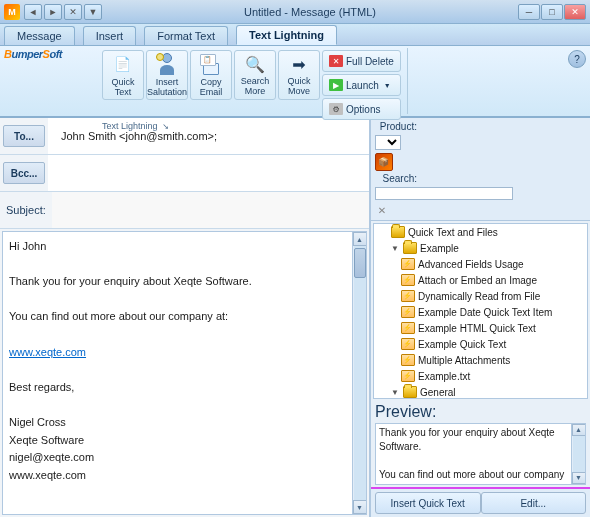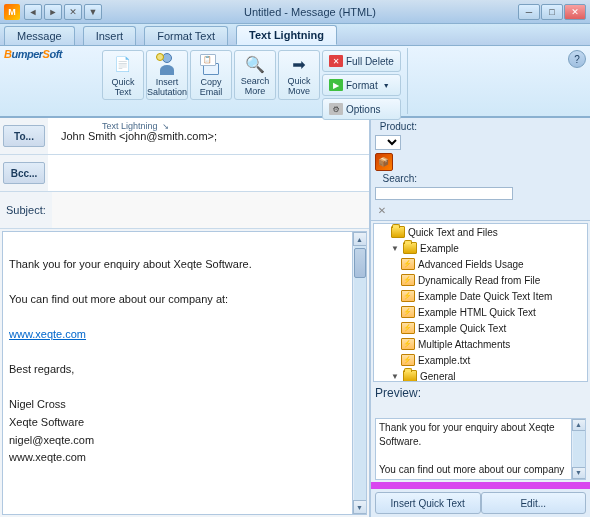--- a/index.html
+++ b/index.html
@@ -462,23 +462,23 @@
       font-size: 10px;
       color: #1a1a1a;
     }
     .tree-indent { width: 12px; }
 
     
     .preview-section {
       padding: 2px 4px;
     }
     .preview-label {
-      font-size: 12px;
-      color: #1a3a5c;
-      margin-bottom: 18px;
+      font-size: 16px;
+      color: #1a3a5c;
+      margin-bottom: 2px;
     }
     .preview-box {
       background: white;
       border: 1px solid #b0c8e0;
       height: 62px;
       overflow: hidden;
       position: relative;
       font-size: 10px;
       color: #1a1a1a;
       padding: 2px 16px 2px 3px;
@@ -513,21 +513,21 @@
       width: 12px;
       background: #d0e4f4;
     }
 
     
     .bottom-buttons {
       display: flex;
       gap: 0;
       padding: 3px 4px;
       background: #e0ecf8;
-      border-top: 7px solid #d946ef;
+      border-top: 2px solid #d946ef;
     }
     .bottom-btn {
       flex: 1;
       height: 22px;
       background: linear-gradient(to bottom, #e8f4ff, #d0e4f8);
       border: 1px solid #a0b8d0;
       border-radius: 3px;
       font-size: 10px;
       color: #1a3a5c;
       cursor: pointer;
@@ -623,21 +623,21 @@
         <span style="font-size:9px;text-align:center;">Quick<br>Move</span>
       </div>
 
       <div class="tl-side-col">
         <div class="ribbon-side-btn">
           <div style="width:14px;height:12px;background:#e04040;border-radius:1px;display:flex;align-items:center;justify-content:center;color:white;font-size:8px;">✕</div>
           <span>Full Delete</span>
         </div>
         <div class="ribbon-side-btn">
           <div style="width:14px;height:12px;background:#40c040;border-radius:1px;display:flex;align-items:center;justify-content:center;color:white;font-size:8px;">▶</div>
-          <span>Format</span>
+          <span>Launch</span>
           <span class="dropdown-arrow">▼</span>
         </div>
         <div class="ribbon-side-btn">
           <div style="width:14px;height:12px;background:#c0c0c0;border-radius:1px;display:flex;align-items:center;justify-content:center;color:#444;font-size:8px;">⚙</div>
           <span>Options</span>
         </div>
       </div>
     </div>
     <div class="ribbon-group-label" style="display:flex;align-items:center;gap:2px;">
       <span>Text Lightning</span>
@@ -659,20 +659,21 @@
       <div class="field-btn">Bcc...</div>
       <input class="field-input" style="">
     </div>
     <div class="field-row">
       <div class="subject-label">Subject:</div>
       <input class="field-input" style="background: rgb(248, 248, 248);">
     </div>
 
     <div class="message-body">
       <div class="message-content">
+        <p>Hi John</p>
         <br>
         <p>Thank you for your enquiry about Xeqte Software.</p>
         <br>
         <p>You can find out more about our company at:</p>
         <br>
         <p><a href="#">www.xeqte.com</a></p>
         <br>
         <p>Best regards,</p>
         <br>
         <p>Nigel Cross</p>
@@ -730,20 +731,28 @@
             <div class="item-icon">⚡</div>
           </div>
         <span class="tree-label">Advanced Fields Usage</span>
       </div>
       <div class="tree-item">
         <div class="tree-indent"></div>
         <div class="tree-indent"></div>
         <div class="tree-icon">
             <div class="item-icon">⚡</div>
           </div>
+        <span class="tree-label">Attach or Embed an Image</span>
+      </div>
+      <div class="tree-item">
+        <div class="tree-indent"></div>
+        <div class="tree-indent"></div>
+        <div class="tree-icon">
+            <div class="item-icon">⚡</div>
+          </div>
         <span class="tree-label">Dynamically Read from File</span>
       </div>
       <div class="tree-item">
         <div class="tree-indent"></div>
         <div class="tree-indent"></div>
         <div class="tree-icon">
             <div class="item-icon">⚡</div>
           </div>
         <span class="tree-label">Example Date Quick Text Item</span>
       </div>

